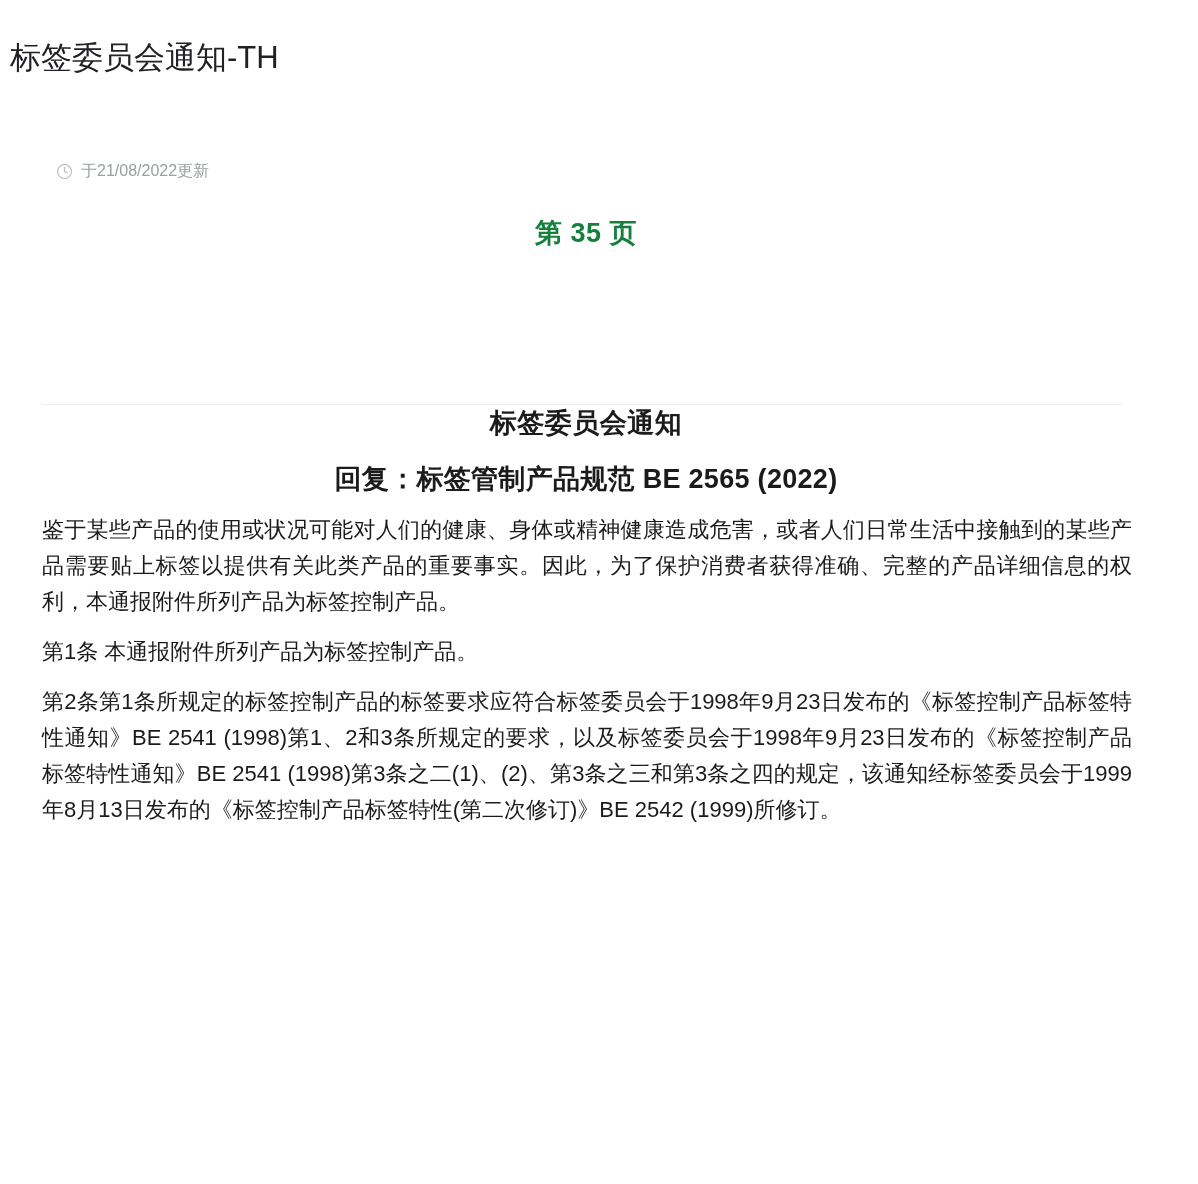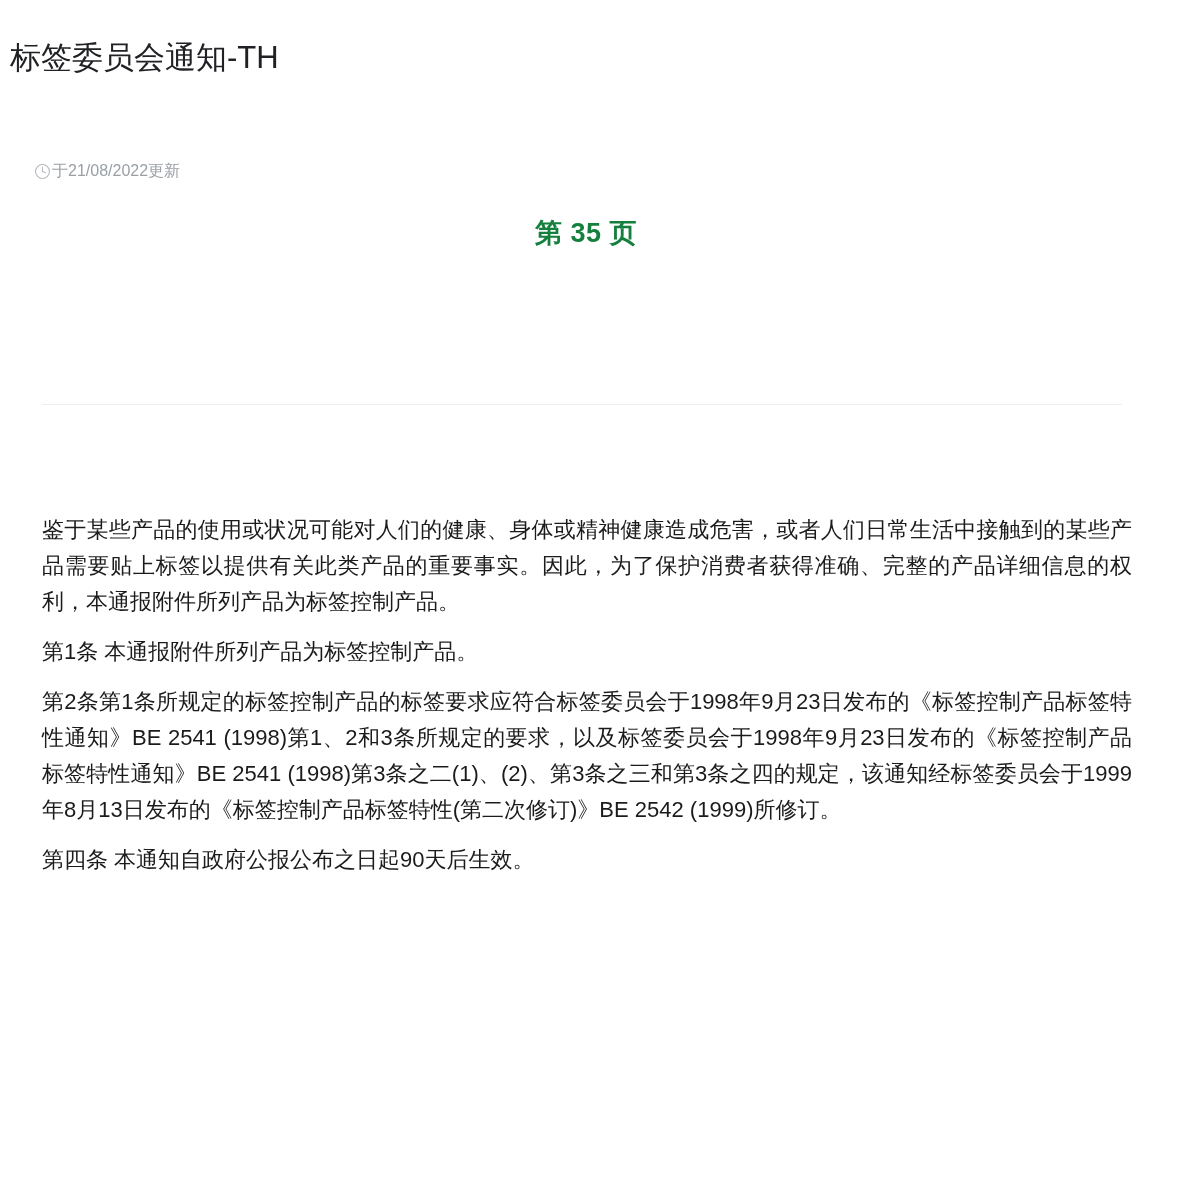--- a/index.html
+++ b/index.html
@@ -33,25 +33,25 @@
     line-height: 40px;
     font-weight: 400;
     color: #202124;
     letter-spacing: 0px;
     white-space: nowrap;
   }
 
   
   .meta-row {
     position: absolute;
-    left: 34px;
+    left: 56px;
     top: 160px;
     display: flex;
     align-items: center;
-    gap: 1px;
+    gap: 8px;
     color: #9aa0a6;
     font-size: 16px;
     line-height: 22px;
   }
   .clock-icon {
     display: block;
     width: 17px;
     height: 17px;
     flex: 0 0 17px;
   }
@@ -155,21 +155,24 @@
     </span>
     <span class="meta-text">于21/08/2022更新</span>
   </div>
 
   <div class="doc-header">
     <div class="doc-page-no">第 35 页</div>
   </div>
 
   <hr class="divider">
 
+  <div class="notice-block">
+    <div class="notice-title">标签委员会通知</div>
+    <div class="notice-subject">回复：标签管制产品规范 BE 2565 (2022)</div>
+  </div>
 
   <div class="body-text">
     <p class="para">鉴于某些产品的使用或状况可能对人们的健康、身体或精神健康造成危害，或者人们日常生活中接触到的某些产品需要贴上标签以提供有关此类产品的重要事实。因此，为了保护消费者获得准确、完整的产品详细信息的权利，本通报附件所列产品为标签控制产品。</p>
     <p class="para tight">第1条 本通报附件所列产品为标签控制产品。</p>
     <p class="para">第2条第1条所规定的标签控制产品的标签要求应符合标签委员会于1998年9月23日发布的《标签控制产品标签特性通知》BE 2541 (1998)第1、2和3条所规定的要求，以及标签委员会于1998年9月23日发布的《标签控制产品标签特性通知》BE 2541 (1998)第3条之二(1)、(2)、第3条之三和第3条之四的规定，该通知经标签委员会于1999年8月13日发布的《标签控制产品标签特性(第二次修订)》BE 2542 (1999)所修订。</p>
-    <p class="para tight">第四条 本通知自政府公报公布之日起90天后生效。</p>
   </div>
 
 </div>
 
 </body></html>

